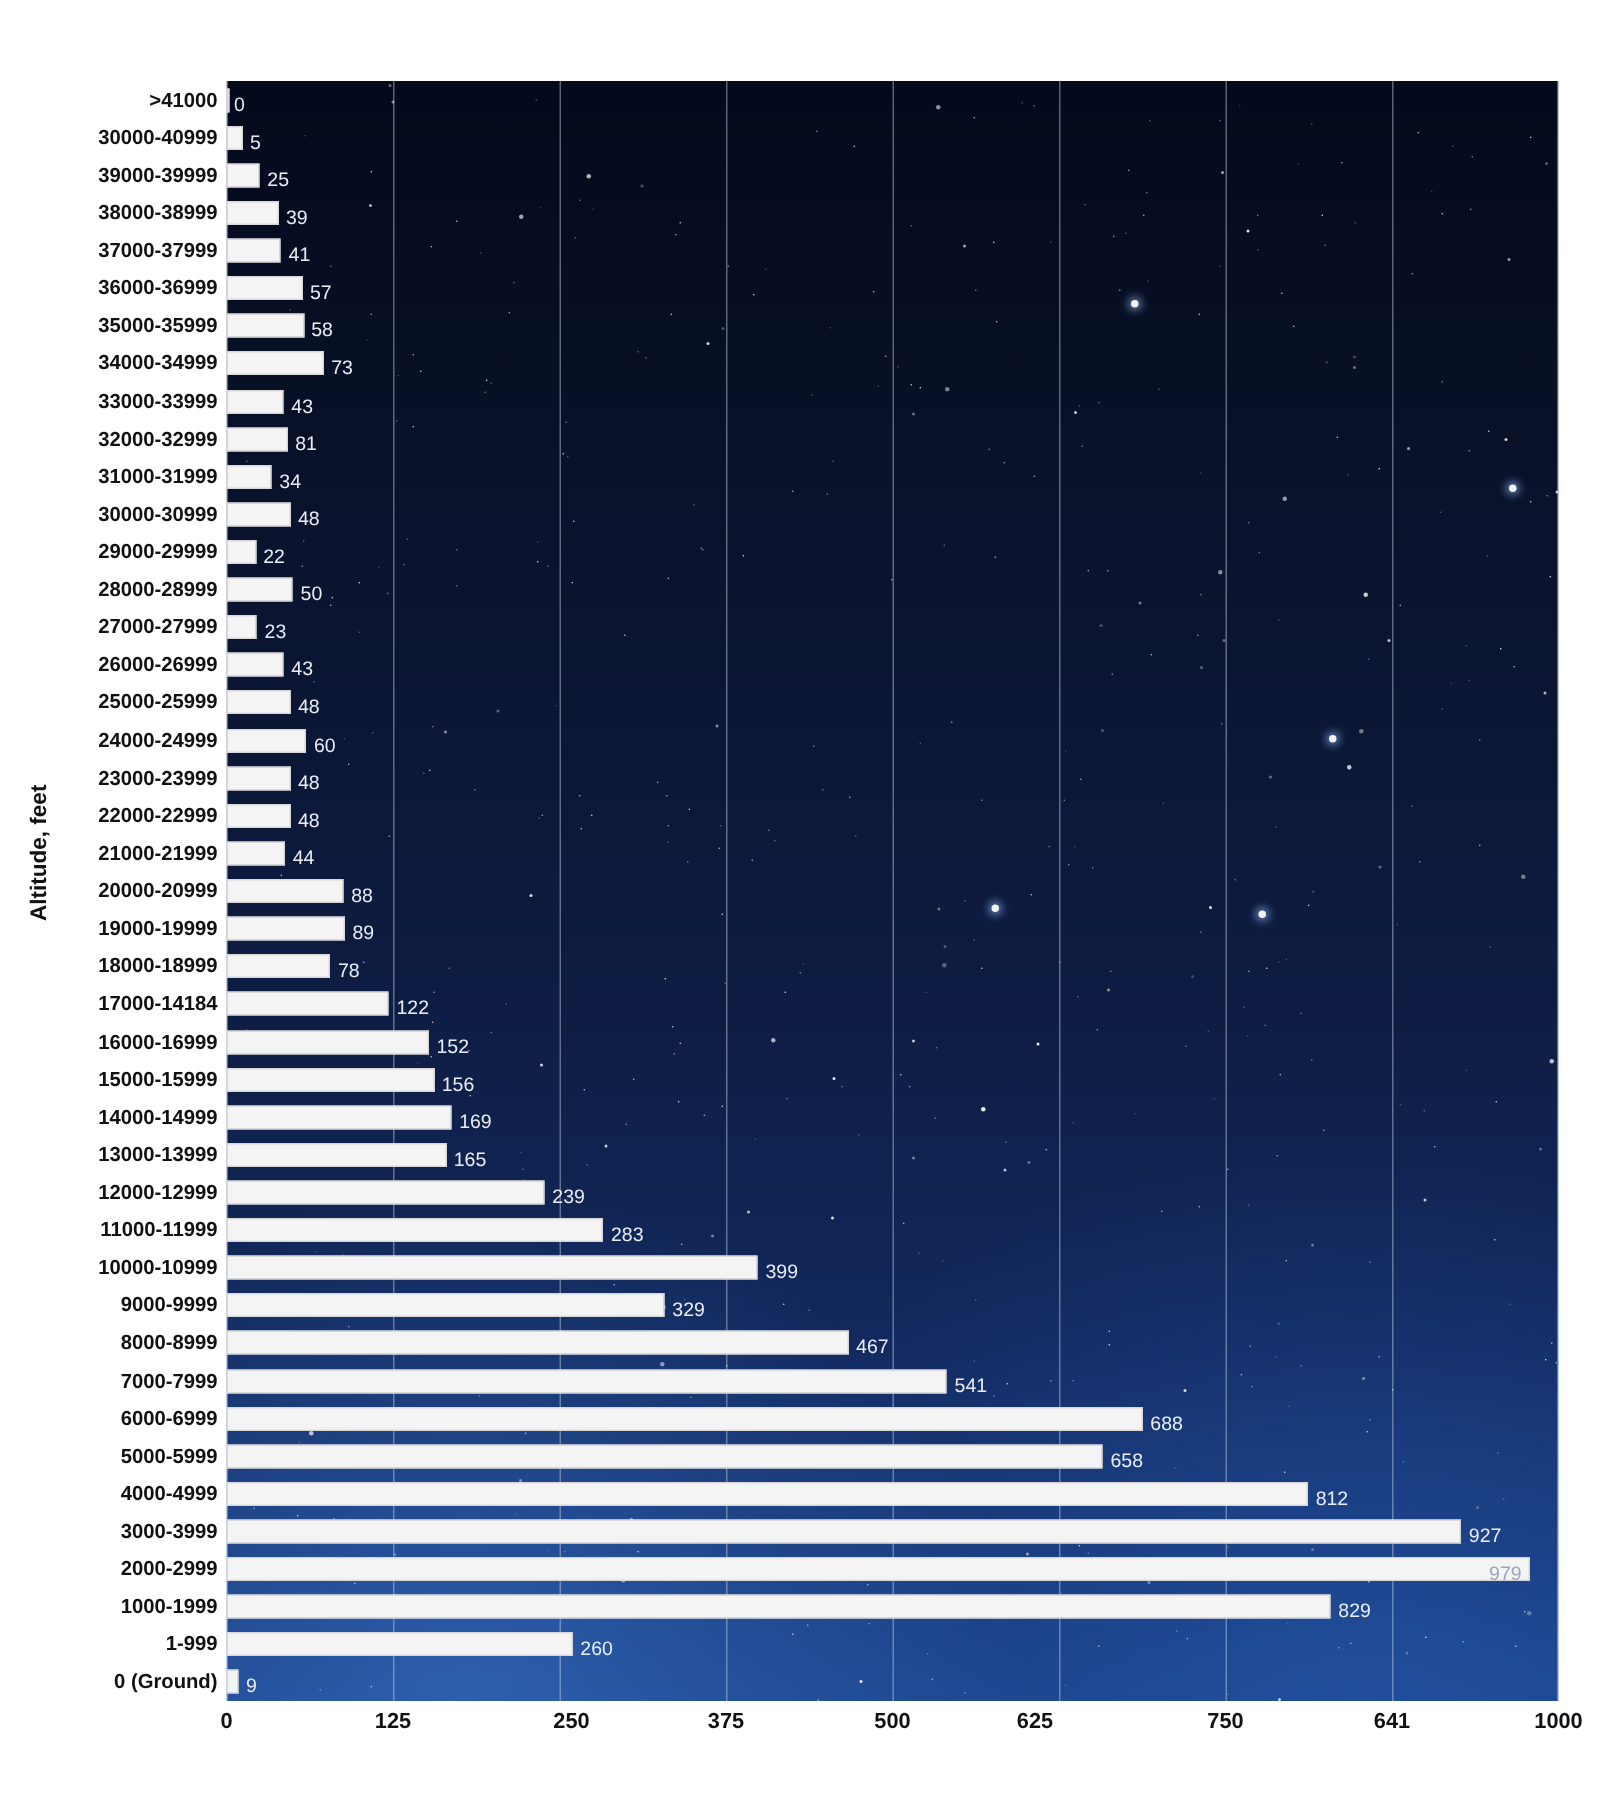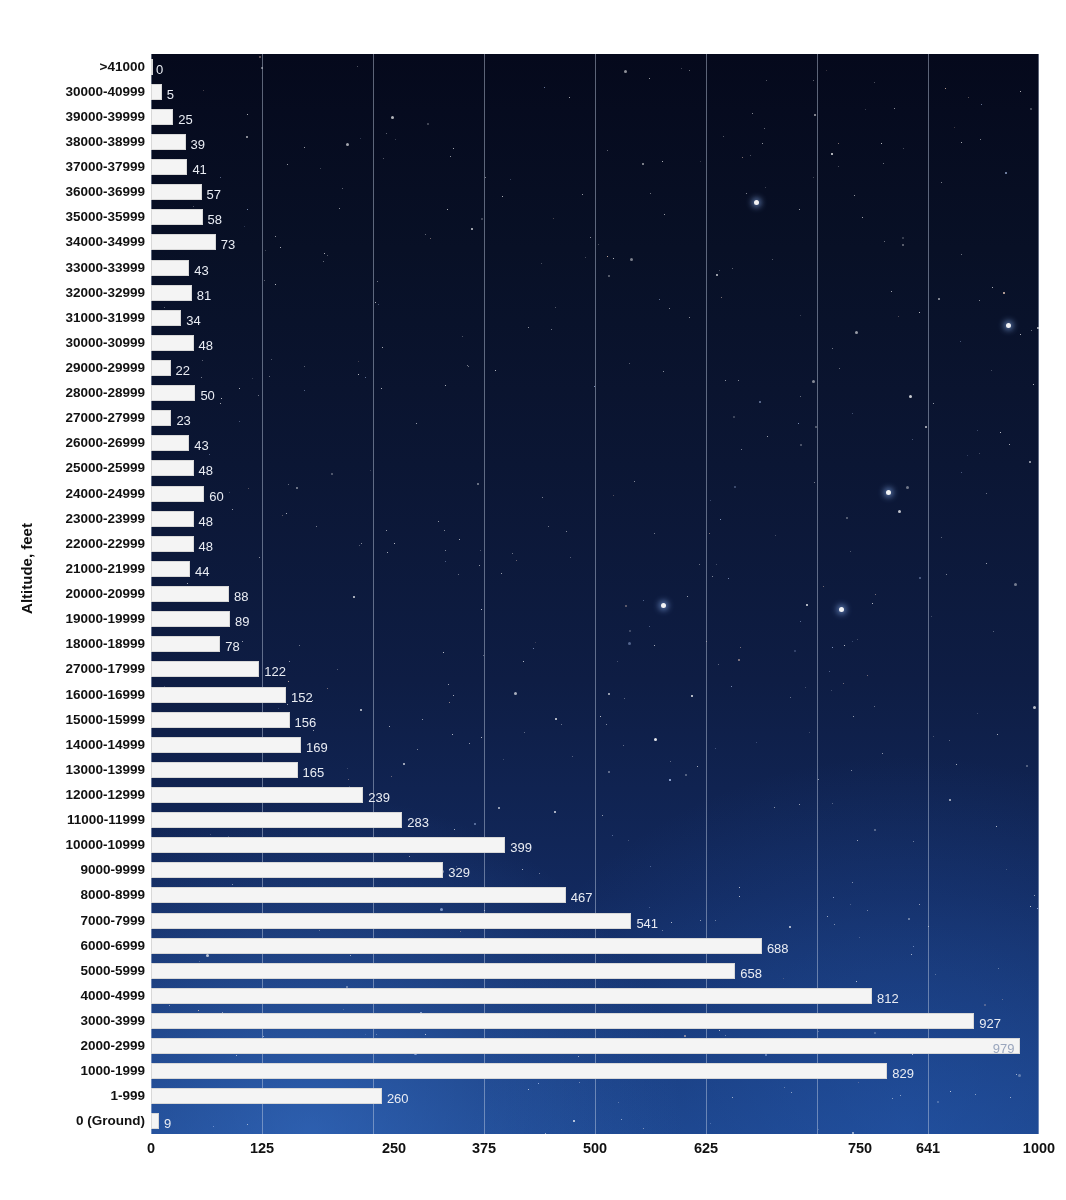--- a/index.html
+++ b/index.html
@@ -150,21 +150,21 @@
       <span class="ytick" style="top:357.2px">27000-27999</span>
       <span class="ytick" style="top:382.3px">26000-26999</span>
       <span class="ytick" style="top:407.4px">25000-25999</span>
       <span class="ytick" style="top:432.5px">24000-24999</span>
       <span class="ytick" style="top:457.7px">23000-23999</span>
       <span class="ytick" style="top:482.8px">22000-22999</span>
       <span class="ytick" style="top:507.9px">21000-21999</span>
       <span class="ytick" style="top:533.0px">20000-20999</span>
       <span class="ytick" style="top:558.1px">19000-19999</span>
       <span class="ytick" style="top:583.2px">18000-18999</span>
-      <span class="ytick" style="top:608.3px">27000-17999</span>
+      <span class="ytick" style="top:608.3px">17000-14184</span>
       <span class="ytick" style="top:633.5px">16000-16999</span>
       <span class="ytick" style="top:658.6px">15000-15999</span>
       <span class="ytick" style="top:683.7px">14000-14999</span>
       <span class="ytick" style="top:708.8px">13000-13999</span>
       <span class="ytick" style="top:733.9px">12000-12999</span>
       <span class="ytick" style="top:759.0px">11000-11999</span>
       <span class="ytick" style="top:784.2px">10000-10999</span>
       <span class="ytick" style="top:809.3px">9000-9999</span>
       <span class="ytick" style="top:834.4px">8000-8999</span>
       <span class="ytick" style="top:859.5px">7000-7999</span>
@@ -804,22 +804,22 @@
         <span class="bar" style="left:0px;top:1034.3px;width:230.9px;height:16px"></span>
         <span class="bar-label" style="left:235.9px;top:1038.3px">260</span>
         <span class="bar" style="left:0px;top:1059.4px;width:8.0px;height:16px"></span>
         <span class="bar-label" style="left:13.0px;top:1063.4px">9</span>
       </div>
   </div>
 
   <div id="x-axis-ticks">
       <span class="xtick" style="left:151.0px">0</span>
       <span class="xtick" style="left:262.0px">125</span>
-      <span class="xtick" style="left:394px">250</span>
+      <span class="xtick" style="left:381px">250</span>
       <span class="xtick" style="left:484.0px">375</span>
       <span class="xtick" style="left:595.0px">500</span>
-      <span class="xtick" style="left:706.0px">625</span>
-      <span class="xtick" style="left:860px">750</span>
+      <span class="xtick" style="left:690px">625</span>
+      <span class="xtick" style="left:817.0px">750</span>
       <span class="xtick" style="left:928.0px">641</span>
       <span class="xtick" style="left:1039.0px">1000</span>
     </div>
 
 </div>
 
 </body></html>

